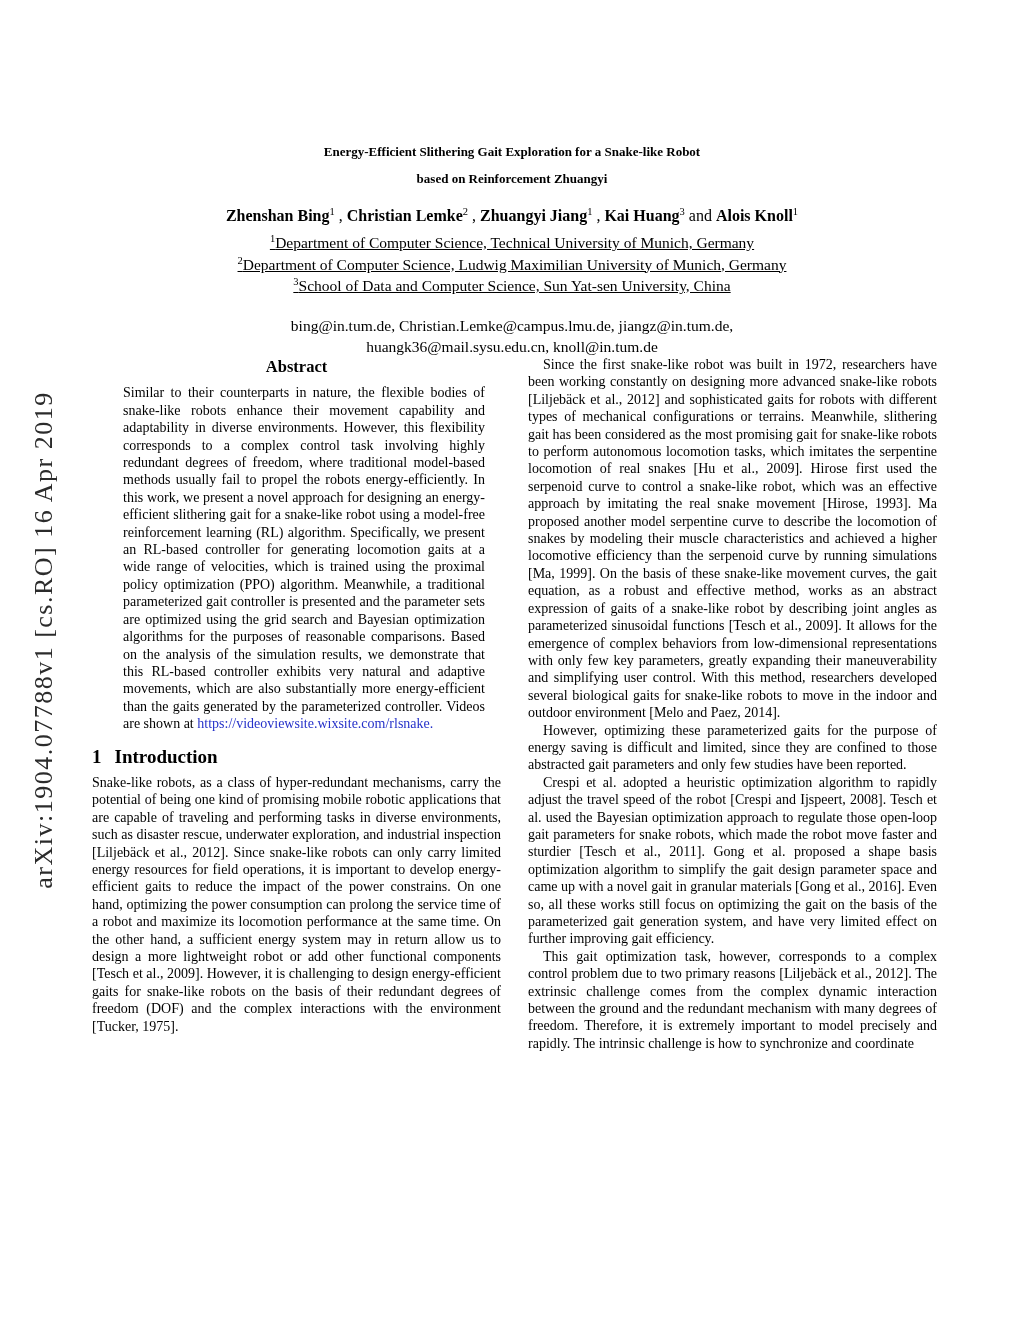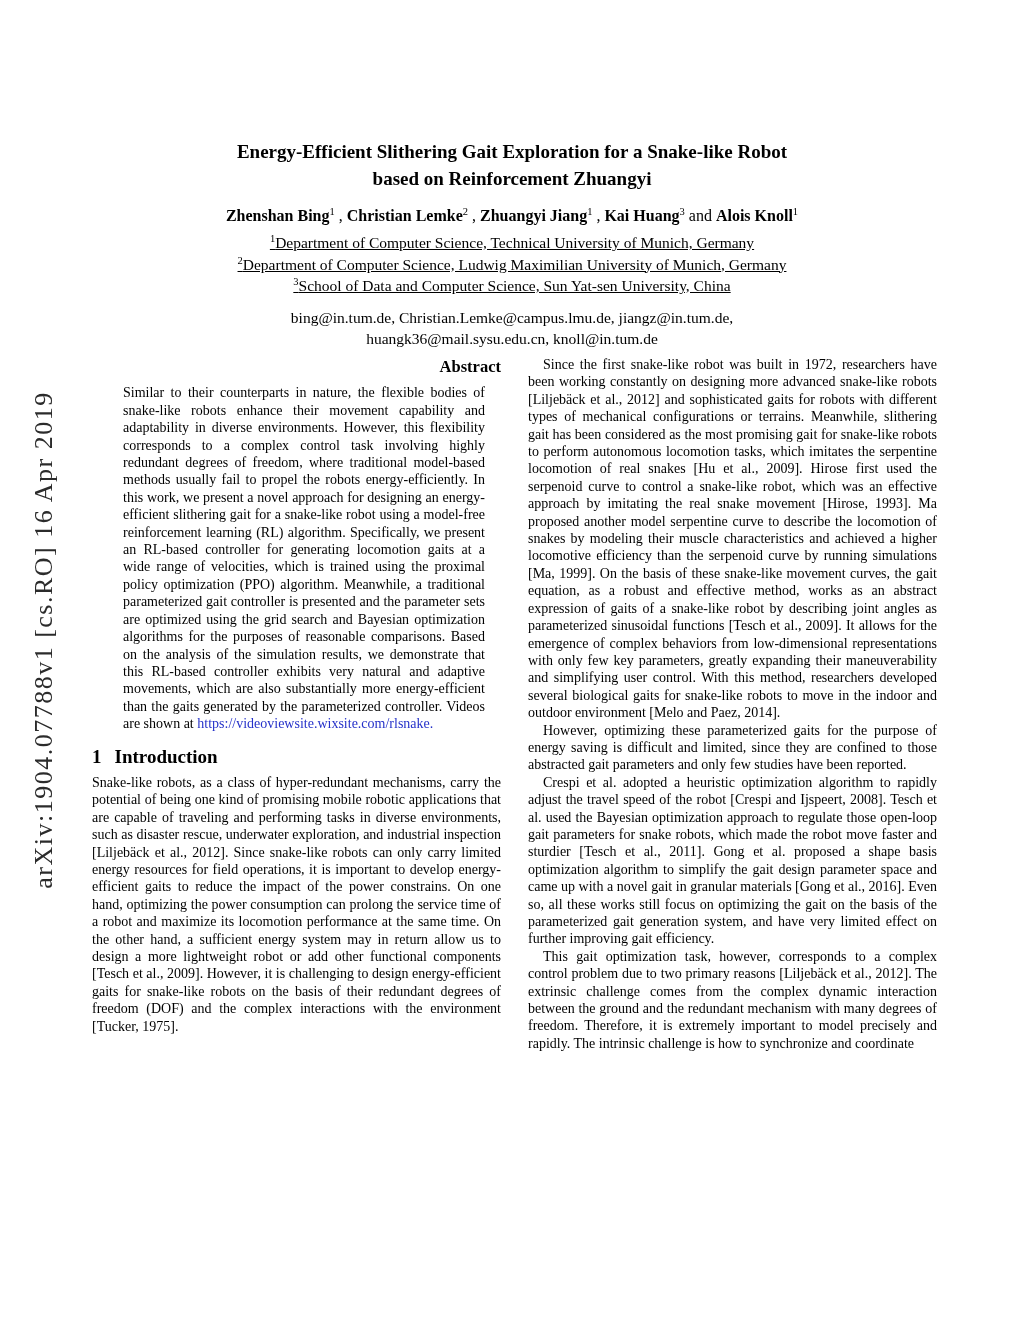--- a/index.html
+++ b/index.html
@@ -30,39 +30,39 @@
   
   .paper-header {
     position: absolute;
     top: 138px;
     left: 0;
     width: 1024px;
     text-align: center;
   }
   .title {
     margin: 0;
-    font-size: 19px;
+    font-size: 13px;
     font-weight: bold;
     line-height: 27px;
   }
   .authors {
     margin-top: 13px;
     font-size: 16px;
     line-height: 22px;
   }
   .authors b { font-weight: bold; }
   sup { font-size: 10.5px; line-height: 0; }
   .affiliations { margin-top: 5px; }
   .affiliation {
     font-size: 15.5px;
     line-height: 21.5px;
     text-decoration: underline;
   }
   .emails {
-    margin-top: 10px;
+    margin-top: 18px;
     font-size: 15.5px;
     line-height: 21.5px;
   }
 
   
   .columns {
     position: absolute;
     top: 356px;
     left: 92px;
     width: 845px;
@@ -70,21 +70,21 @@
     gap: 27px;
     text-align: justify;
   }
   .col {
     width: 409px;
     font-size: 14px;
     line-height: 17.4px;
   }
   .abstract-heading {
     margin: 2px 0 9px 0;
-    text-align: right;
+    text-align: center;
     font-size: 16.5px;
     font-weight: bold;
   }
   .abstract-body {
     margin: 0 16px 0 31px;
   }
   .section-heading {
     margin: 15px 0 9px 0;
     text-align: left;
     font-size: 19px;

